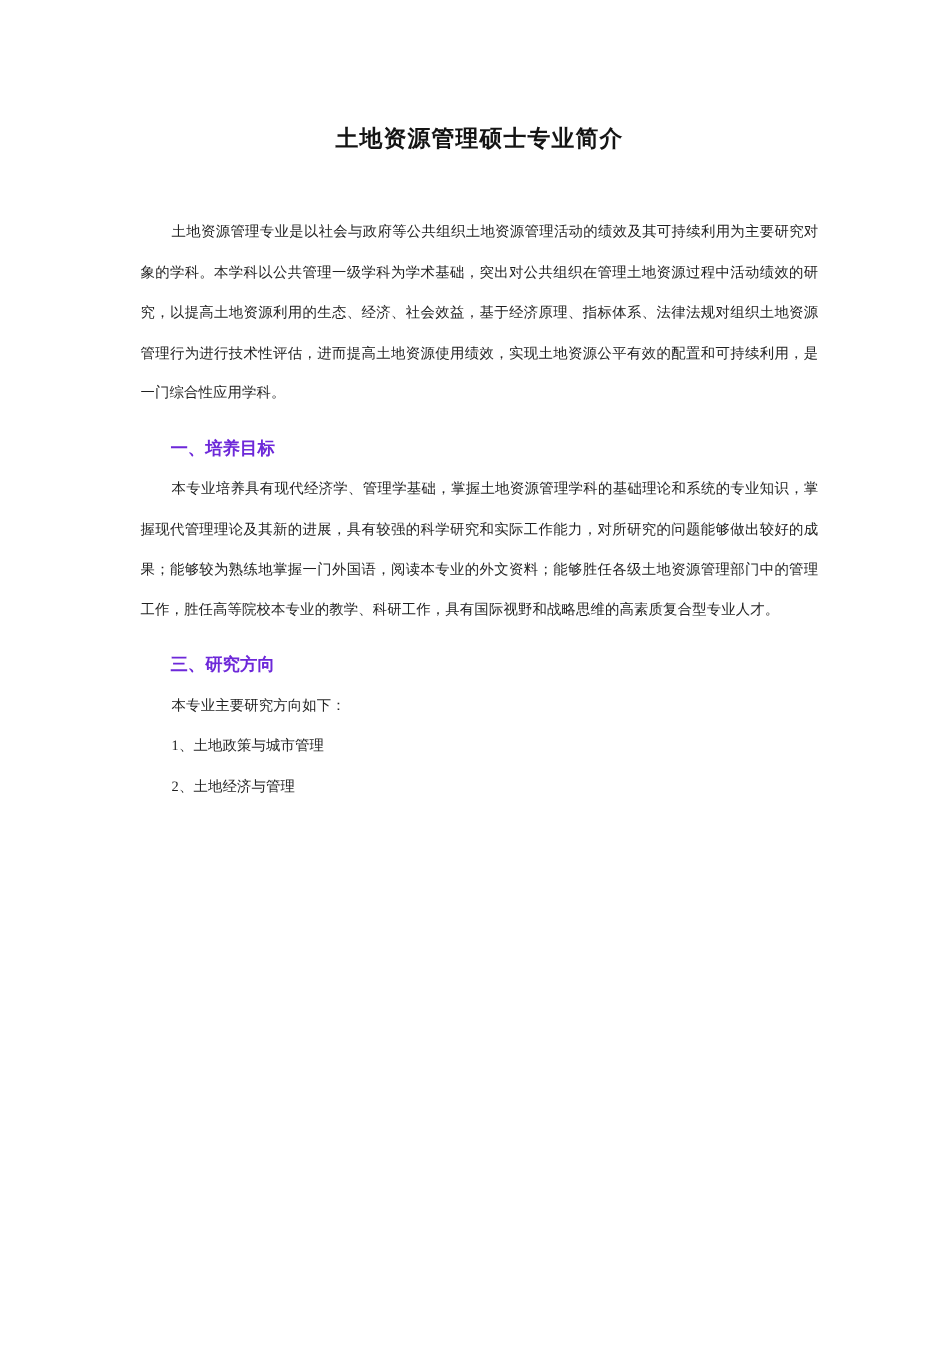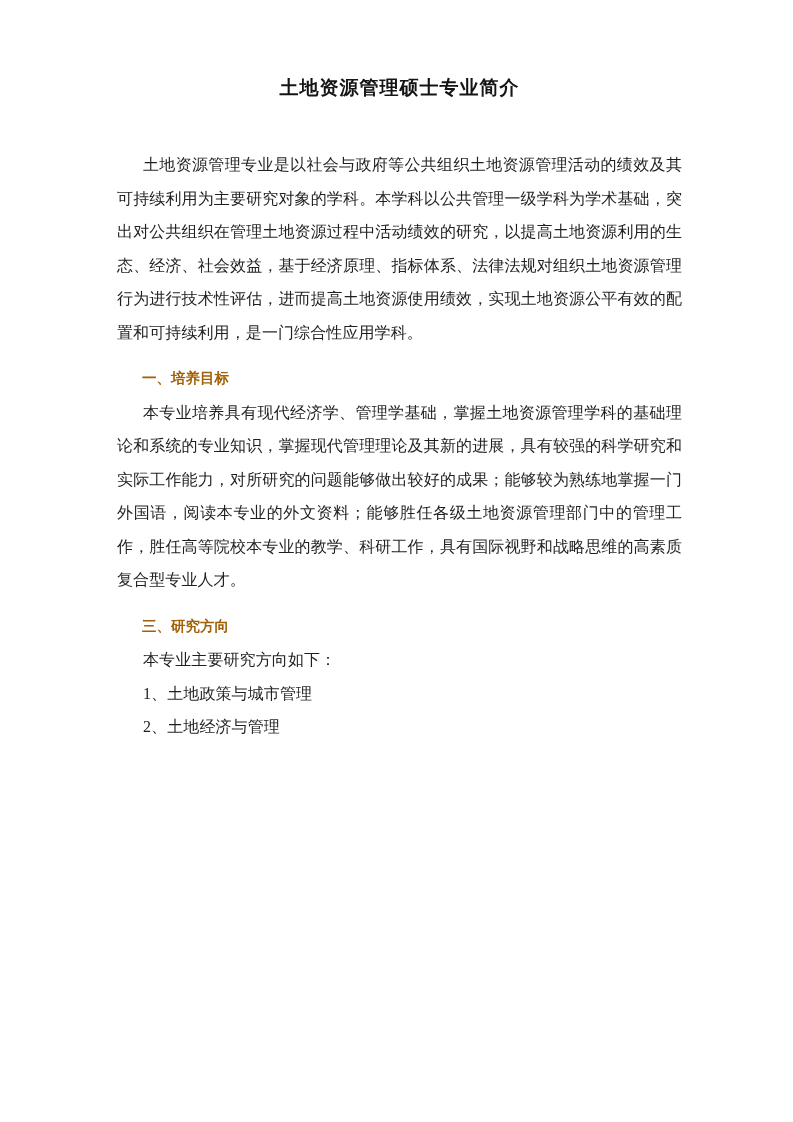--- a/index.html
+++ b/index.html
@@ -17,46 +17,46 @@
     color: #1f1f1f;
   }
   .content {
     position: absolute;
     left: 117px;
     top: 0;
     width: 565px;
   }
   .doc-title {
     margin: 0;
-    padding-top: 74px;
+    padding-top: 103px;
     font-size: 19px;
     line-height: 27px;
     font-weight: 700;
     text-align: center;
     color: #141414;
     letter-spacing: 1px;
   }
   .para {
     margin: 0;
-    font-size: 16px;
+    font-size: 12px;
     line-height: 33.5px;
     text-align: justify;
     text-indent: 26px;
     letter-spacing: 0.1px;
   }
   .para.first {
     margin-top: 47px;
   }
   .sec-heading {
     margin: 13px 0 0 0;
     font-size: 14.5px;
     line-height: 33.5px;
     font-weight: 700;
     text-indent: 25px;
-    color: #a16207;
+    color: #6d28d9;
   }
 </style>
 </head>
 <body>
 
 <div class="page">
   <div class="content">
 
     <h1 class="doc-title">土地资源管理硕士专业简介</h1>
 

